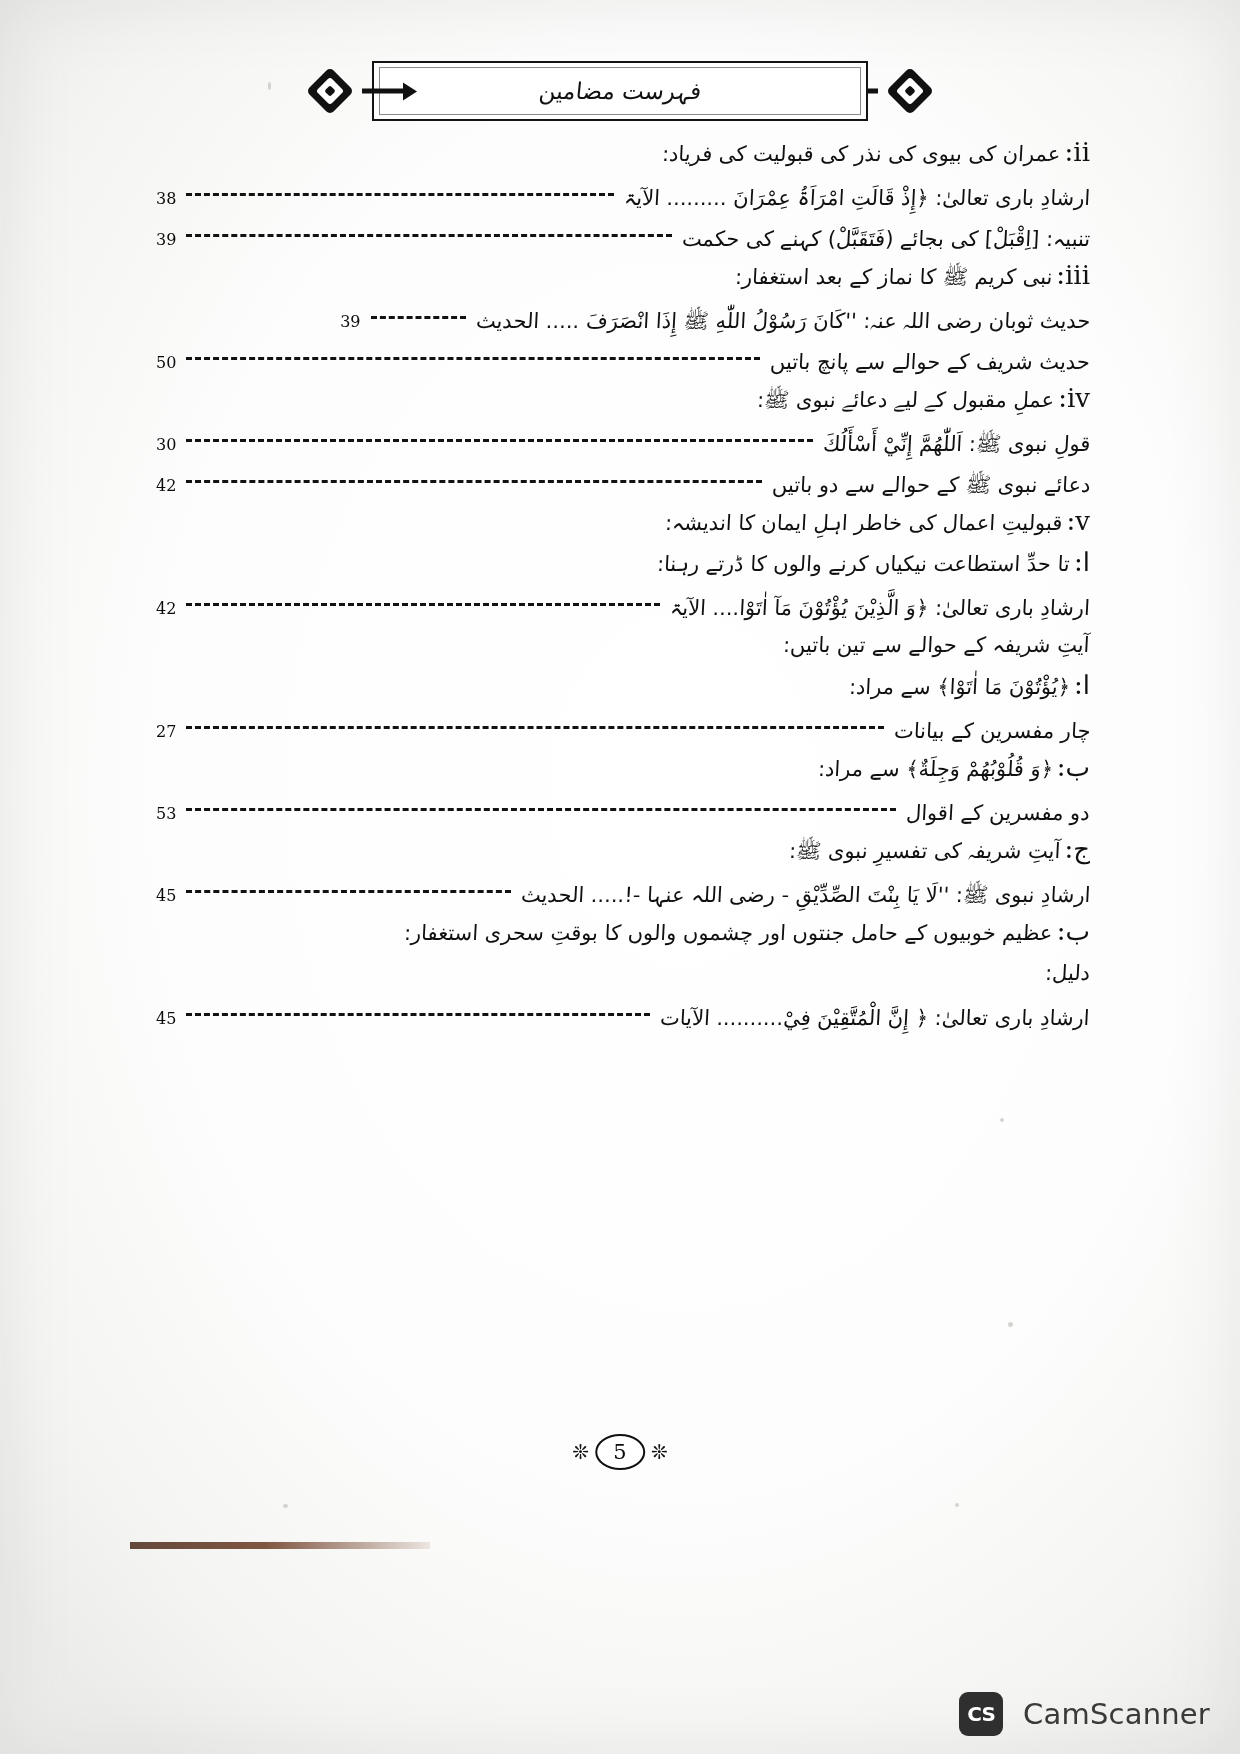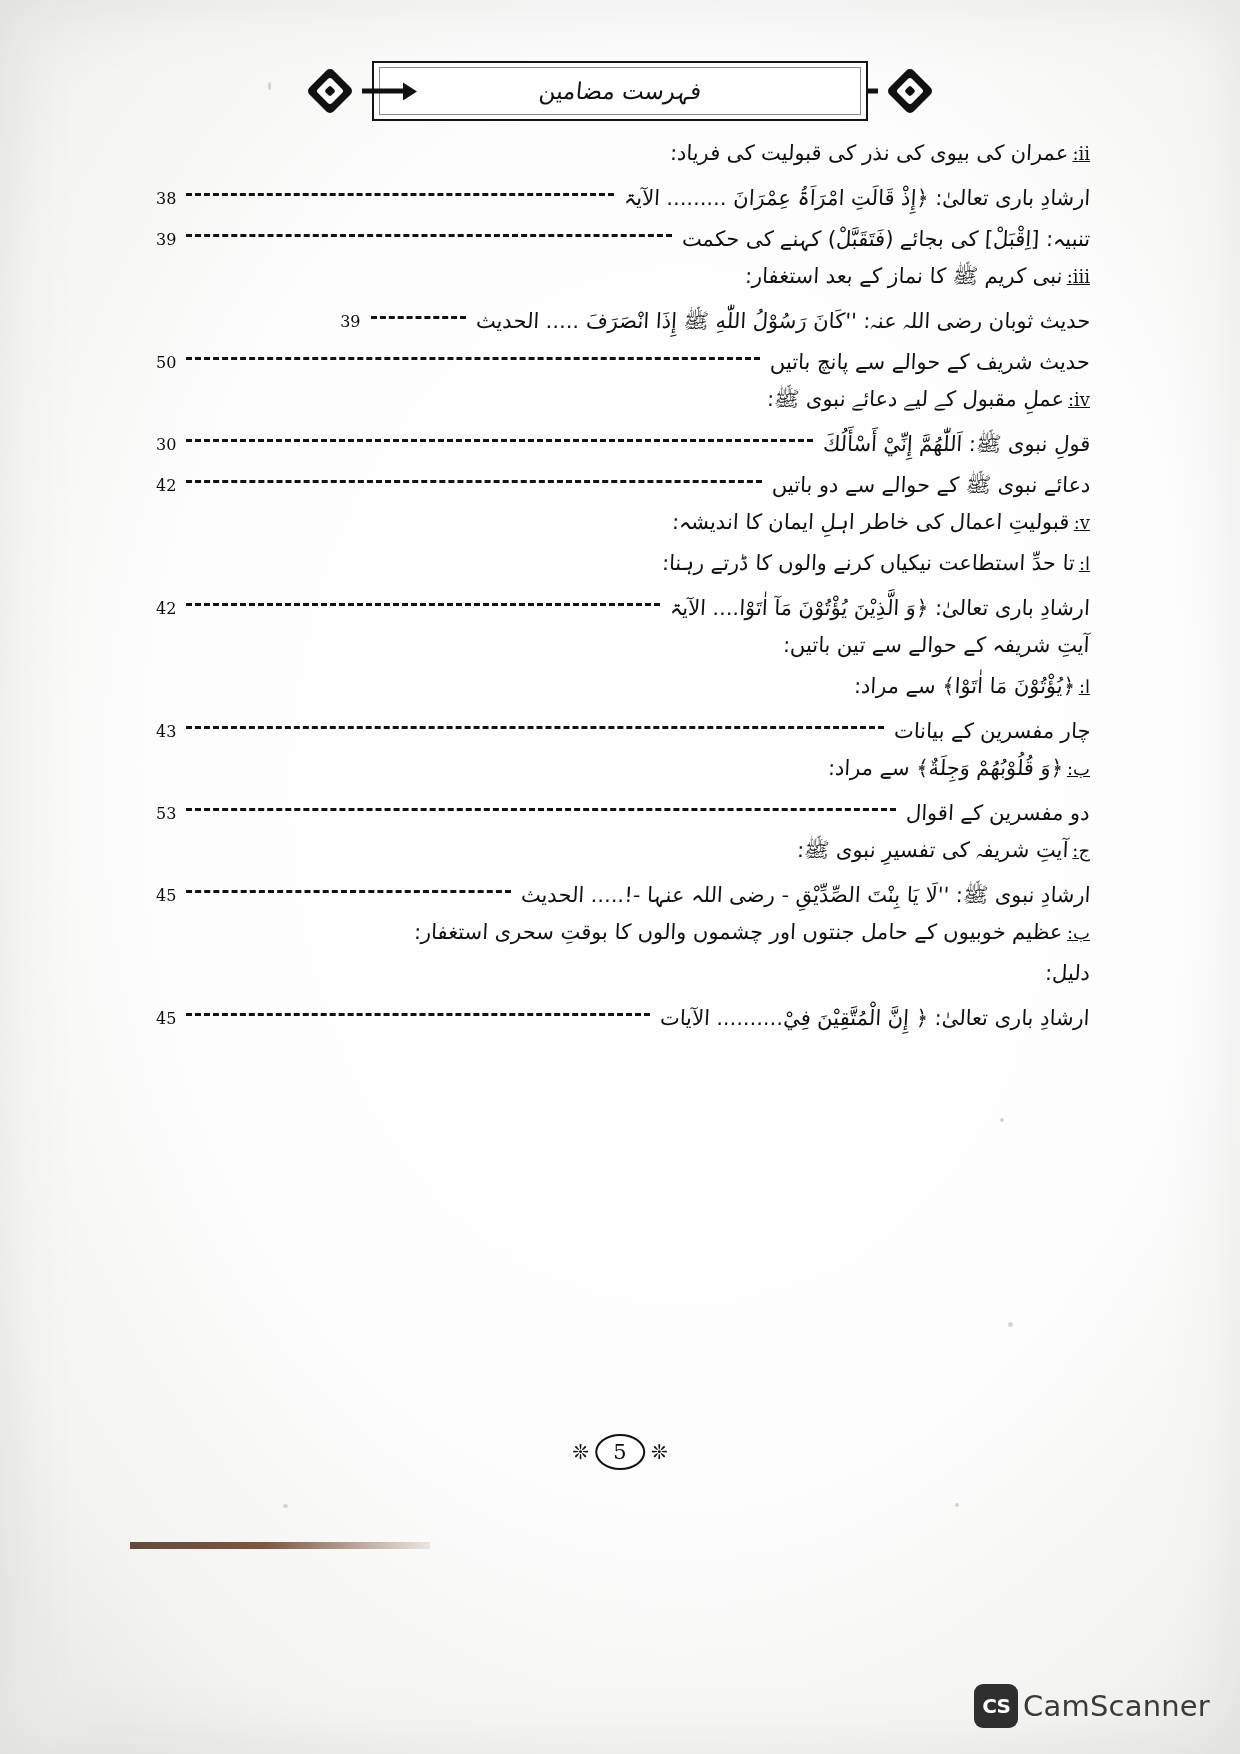--- a/index.html
+++ b/index.html
@@ -153,25 +153,24 @@
   }
 
   .row-text {
     font-size: 21px;
     line-height: 1.55;
     color: #101010;
     white-space: nowrap;
     transform: skewX(-3deg);
   }
   .row-marker {
-    font-size: 18px;
+    font-size: 26px;
     color: #101010;
     padding-left: 4px;
     font-family: "DejaVu Serif", serif;
-    text-decoration: underline;
   }
 
   
   .toc-row.entry {
     align-items: center;
     justify-content: flex-start;
   }
   .leader {
     flex: 1 1 auto;
     margin: 0 10px;
@@ -235,24 +234,24 @@
     position: absolute;
     background: #b9b9b4;
     border-radius: 50%;
     opacity: .6;
   }
 
   
   #camscanner-watermark {
     position: absolute;
     right: 30px;
-    bottom: 26px;
-    display: flex;
-    align-items: center;
-    gap: 5px;
+    bottom: 18px;
+    display: flex;
+    align-items: center;
+    gap: 20px;
     direction: ltr;
   }
   #cs-logo {
     width: 44px;
     height: 44px;
     border-radius: 9px;
     background: #2f2f2f;
     color: #fff;
     display: flex;
     align-items: center;
@@ -355,21 +354,21 @@
         <div class="toc-row heading">
           <span class="row-text">آیتِ شریفہ کے حوالے سے تین باتیں:</span>
         </div>
         <div class="toc-row heading">
           <span class="row-marker">ا:</span>
           <span class="row-text">﴿یُؤْتُوْنَ مَا اٰتَوْا﴾ سے مراد:</span>
         </div>
         <div class="toc-row entry">
           <span class="row-text">چار مفسرین کے بیانات</span>
           <span class="leader"></span>
-          <span class="page-no">43</span>
+          <span class="page-no">27</span>
         </div>
         <div class="toc-row heading">
           <span class="row-marker">ب:</span>
           <span class="row-text">﴿وَ قُلُوْبُهُمْ وَجِلَةٌ﴾ سے مراد:</span>
         </div>
         <div class="toc-row entry">
           <span class="row-text">دو مفسرین کے اقوال</span>
           <span class="leader"></span>
           <span class="page-no">53</span>
         </div>

